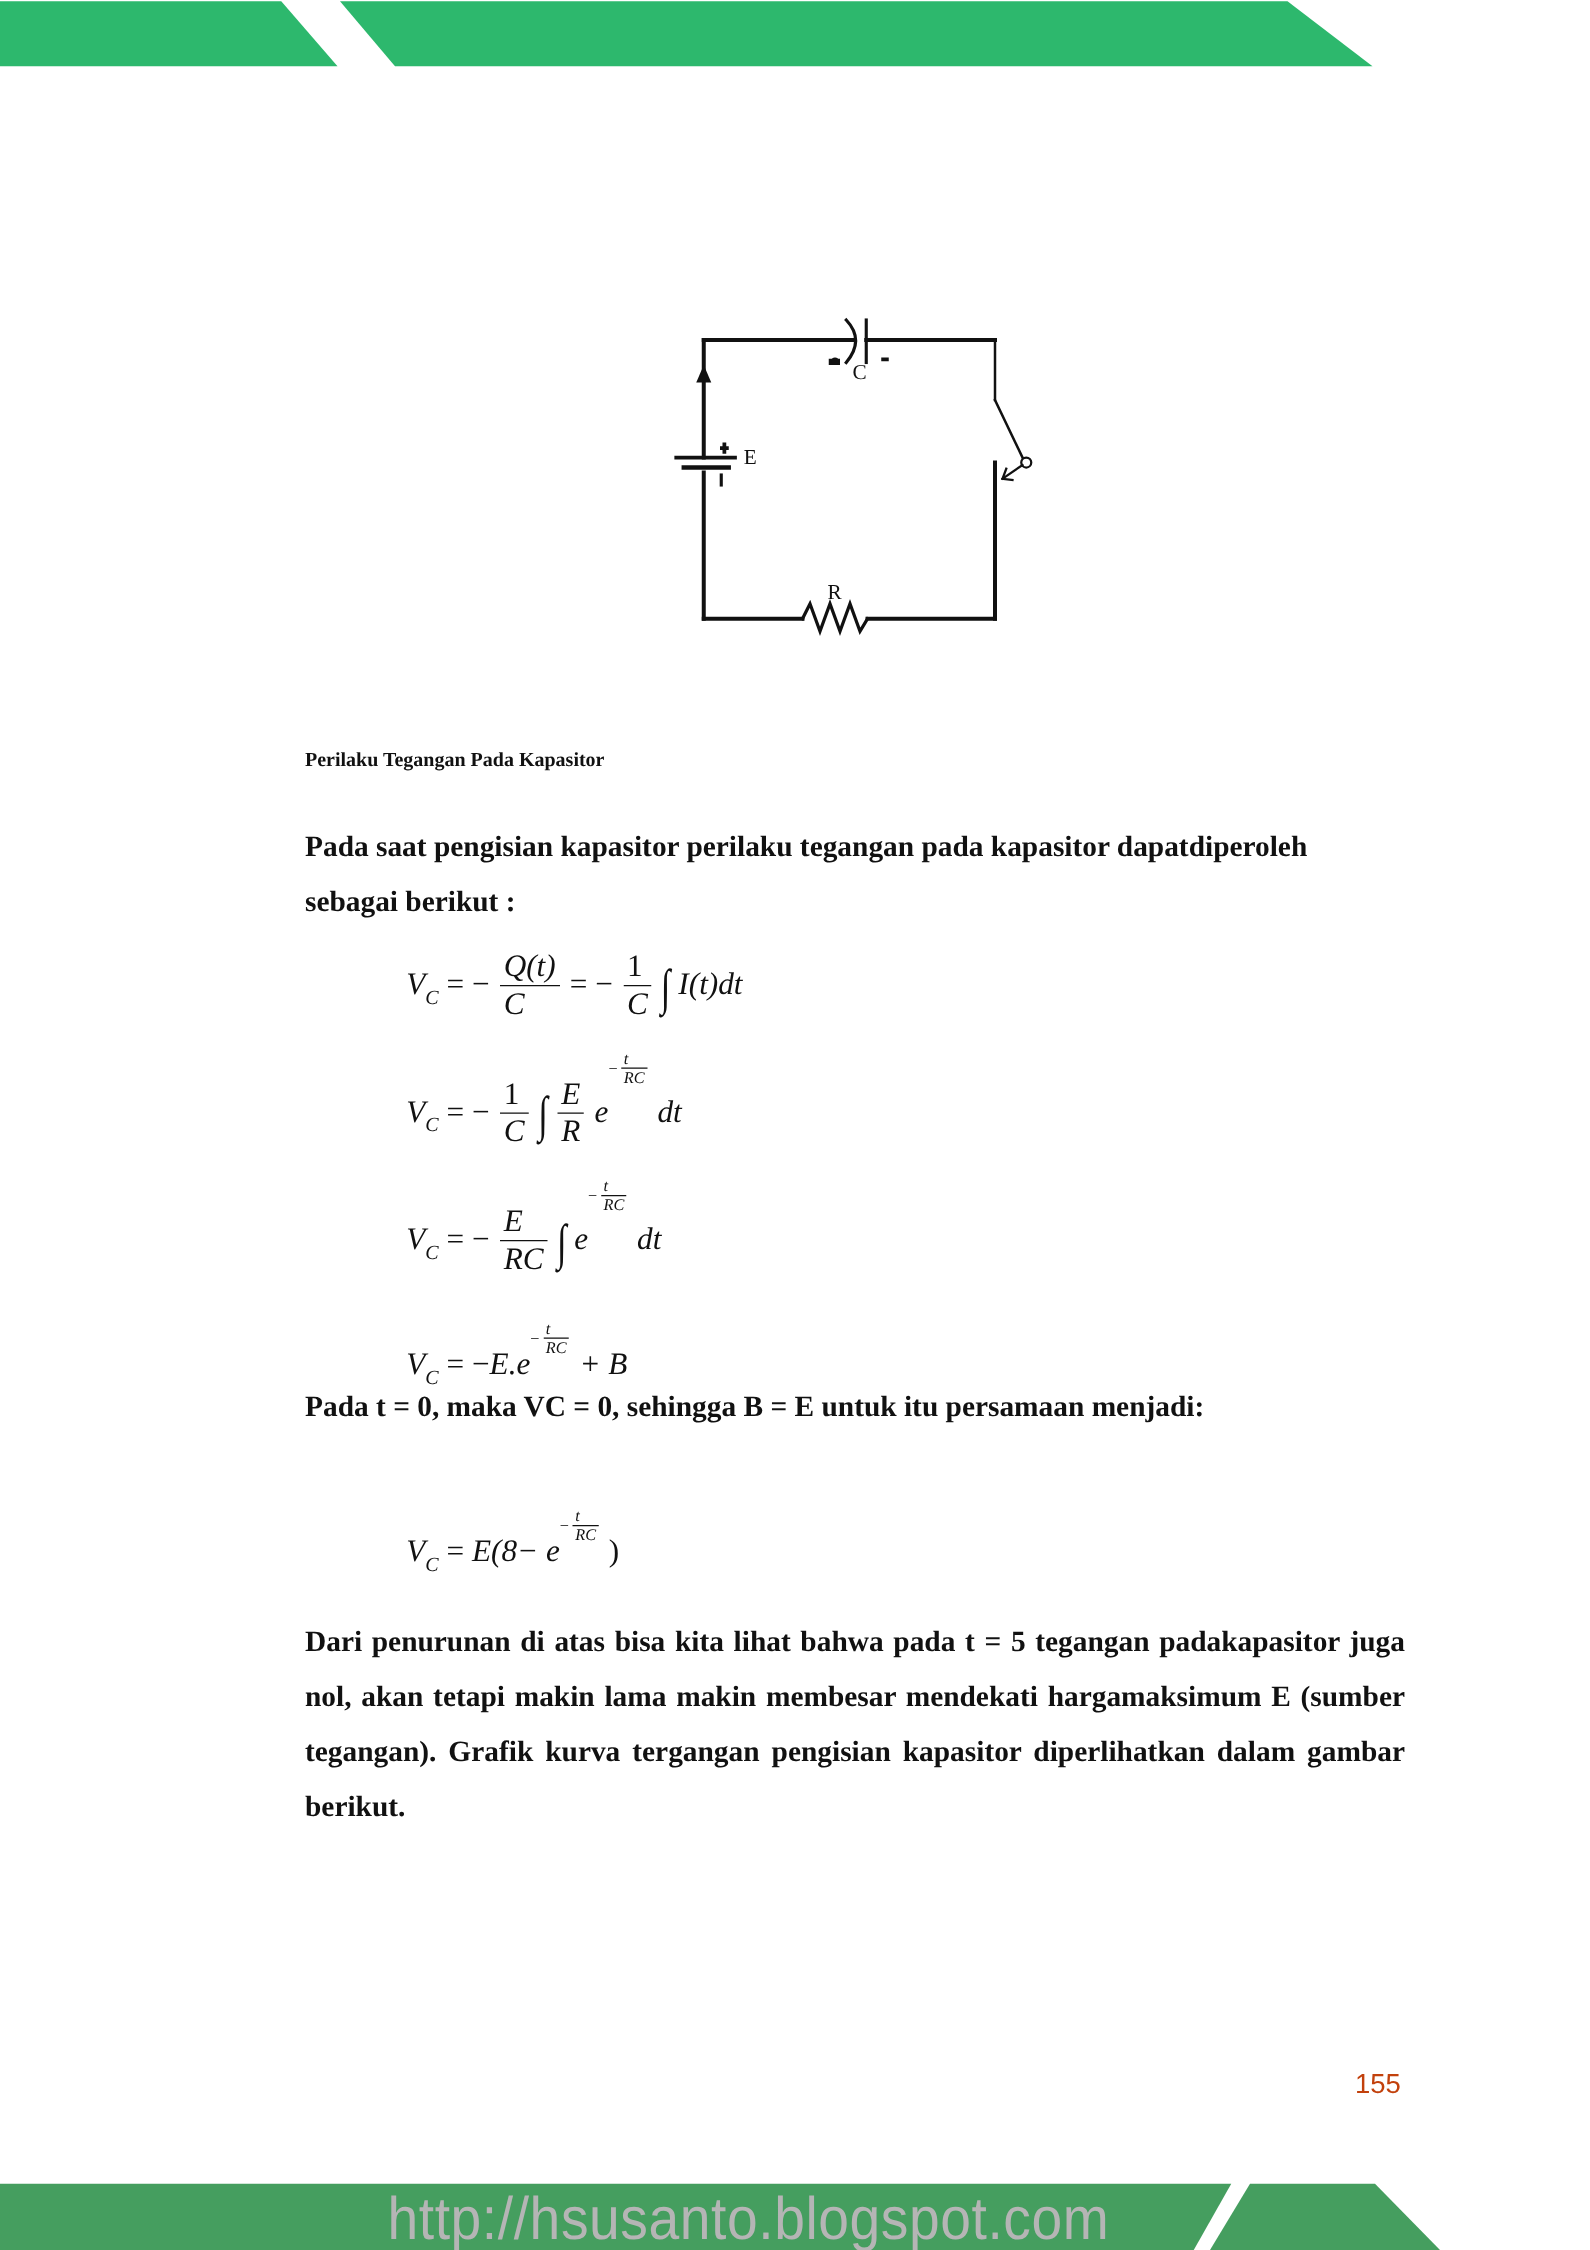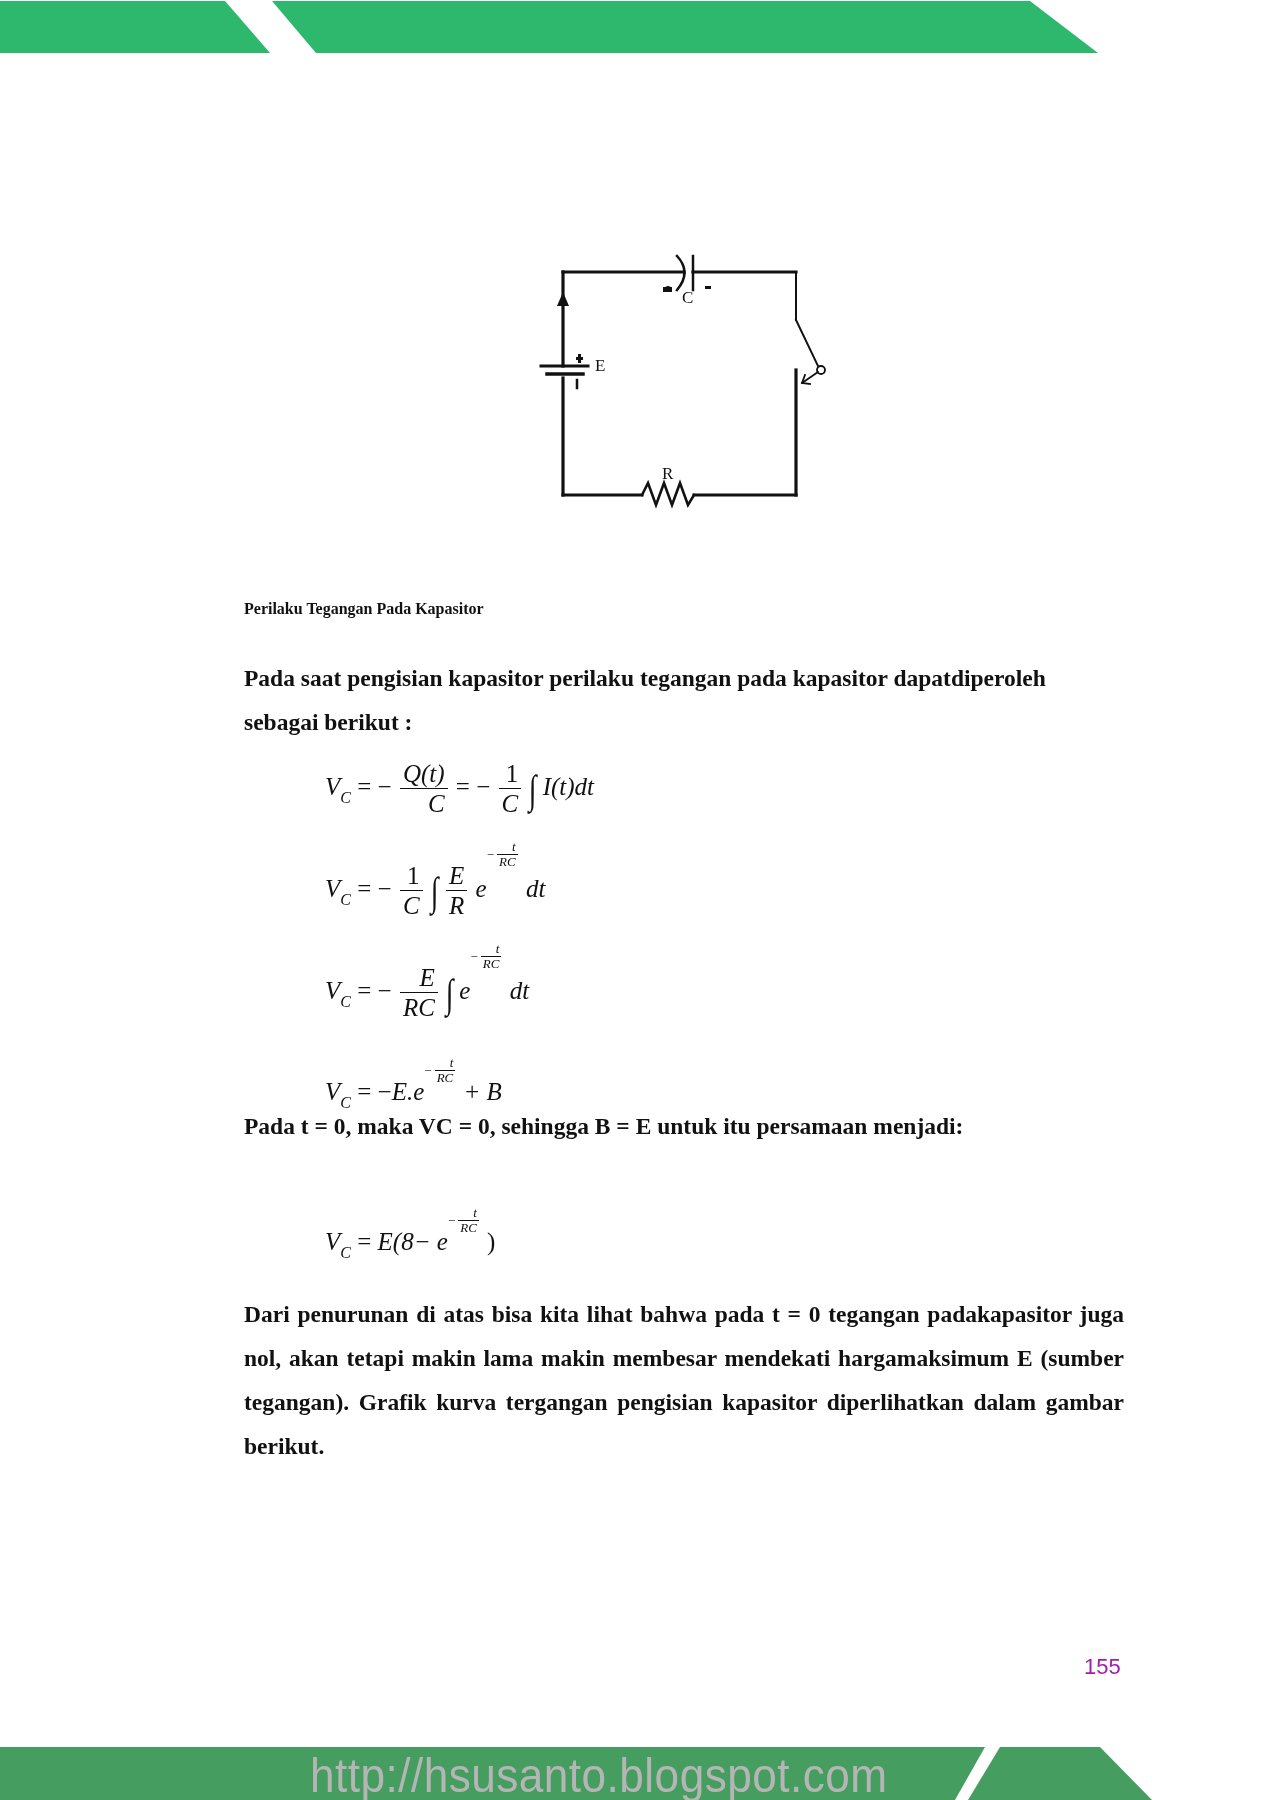--- a/index.html
+++ b/index.html
@@ -5,30 +5,30 @@
   html, body { margin: 0; padding: 0; background: #ffffff; }
   body { width: 1272px; height: 1800px; position: relative; overflow: hidden;
          font-family: "Liberation Serif", "DejaVu Serif", serif; color: #111; }
   .abs { position: absolute; }
   svg { position: absolute; left: 0; top: 0; }
   .heading { left: 244px; top: 600px; font-size: 16px; font-weight: bold; white-space: nowrap; }
   .para { left: 244px; width: 880px; font-size: 23.5px; line-height: 44px; font-weight: bold; }
   .justify { text-align: justify; text-align-last: left; }
   .eq { font-family: "Liberation Serif", "DejaVu Serif", serif; font-style: italic; font-size: 25px; white-space: nowrap; }
   .eq .up { font-style: normal; }
-  .frac { display: inline-block; vertical-align: middle; text-align: right; margin: 0 2px; }
+  .frac { display: inline-block; vertical-align: middle; text-align: left; margin: 0 2px; }
   .frac .num { display: block; border-bottom: 1.3px solid #111; padding: 0 3px; line-height: 28px; }
   .frac .den { display: block; line-height: 30px; padding: 0 3px; }
   .sub { font-size: 16px; position: relative; top: 8px; }
   .integral { font-style: normal; font-size: 40px; vertical-align: middle; display: inline-block; transform: scaleX(0.7); margin: 0 -2px; }
   .exp { display: inline-block; vertical-align: top; position: relative; top: -22px; font-size: 13px; }
   .exp .minus { vertical-align: middle; margin-right: 1px; }
   .exp .frac .num { line-height: 14px; border-bottom-width: 1px; padding: 0 2px; }
   .exp .frac .den { line-height: 14px; padding: 0 2px; }
-  .page-num { left: 1084px; top: 1654px; font-family: "Liberation Sans", "DejaVu Sans", sans-serif; font-size: 22px; color: #a21caf; }
+  .page-num { left: 1084px; top: 1654px; font-family: "Liberation Sans", "DejaVu Sans", sans-serif; font-size: 22px; color: #c2410c; }
   .footer-url { left: 310px; top: 1746px; font-family: "Liberation Sans", "DejaVu Sans", sans-serif; font-size: 48px;
                 color: #b5b5b5; letter-spacing: 0.5px; transform: scaleX(0.92); transform-origin: left top; white-space: nowrap; line-height: 60px; }
   .label-serif { font-family: "Liberation Serif", "DejaVu Serif", serif; }
 </style>
 </head>
 <body>
 
 <svg width="1272" height="1800">
 
   <polygon points="0,1 225,1 270,53 0,53" fill="#2db86d"></polygon>
@@ -125,17 +125,17 @@
 </div>
 
 <div class="abs para" style="top:1104px;white-space:nowrap;">Pada t = 0, maka VC = 0, sehingga B = E untuk itu persamaan menjadi:</div>
 
 <div class="abs eq" style="left:325px;top:1228px;">
   <span>V</span><span class="sub">C</span>
   <span class="up"> = </span><span>E(8− e</span><span class="exp"><span class="minus up">−</span><span class="frac"><span class="num">t</span><span class="den">RC</span></span></span>
   <span class="up">)</span>
 </div>
 
-<div class="abs para justify" style="top:1292px;">Dari penurunan di atas bisa kita lihat bahwa pada t = 0 tegangan padakapasitor juga nol, akan tetapi makin lama makin membesar mendekati hargamaksimum E (sumber tegangan). Grafik kurva tergangan pengisian kapasitor diperlihatkan dalam gambar berikut.</div>
+<div class="abs para justify" style="top:1292px;">Dari penurunan di atas bisa kita lihat bahwa pada t = 5 tegangan padakapasitor juga nol, akan tetapi makin lama makin membesar mendekati hargamaksimum E (sumber tegangan). Grafik kurva tergangan pengisian kapasitor diperlihatkan dalam gambar berikut.</div>
 
 <div class="abs page-num">155</div>
 
 <div class="abs footer-url">http://hsusanto.blogspot.com</div>
 
 </body></html>

